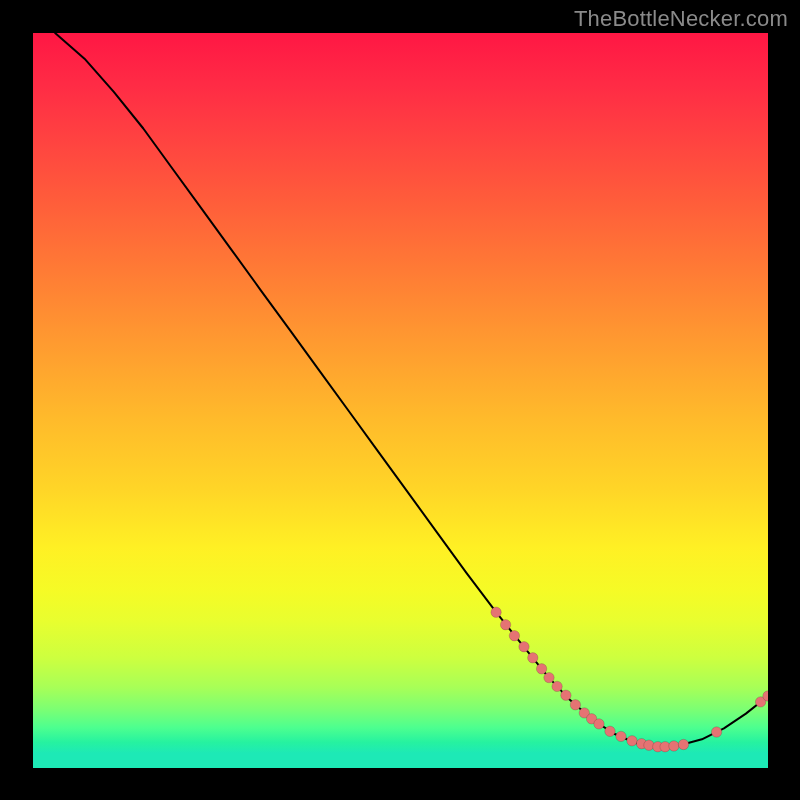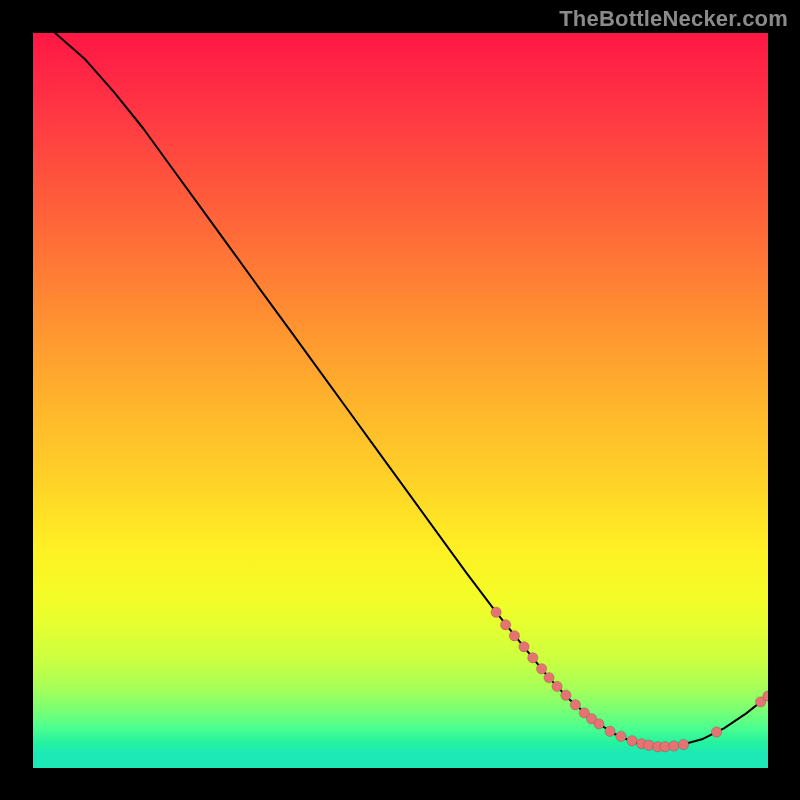--- a/index.html
+++ b/index.html
@@ -16,21 +16,21 @@
     width: 800px;
     height: 800px;
     background: #000;
   }
   .watermark {
     position: absolute;
     top: 6px;
     right: 12px;
     color: #8a8a8a;
     font-size: 22px;
-    font-weight: 700;
+    font-weight: 400;
     letter-spacing: 0.2px;
     z-index: 5;
   }
   .plot-area {
     position: absolute;
     left: 33px;
     top: 33px;
     width: 735px;
     height: 735px;
     

